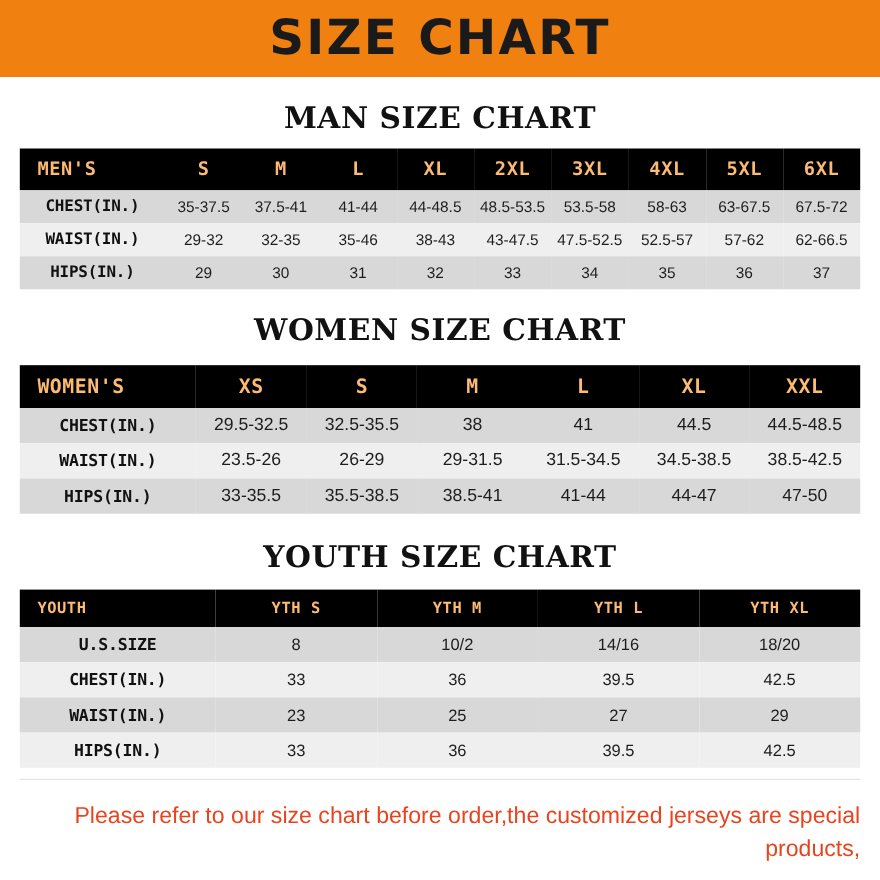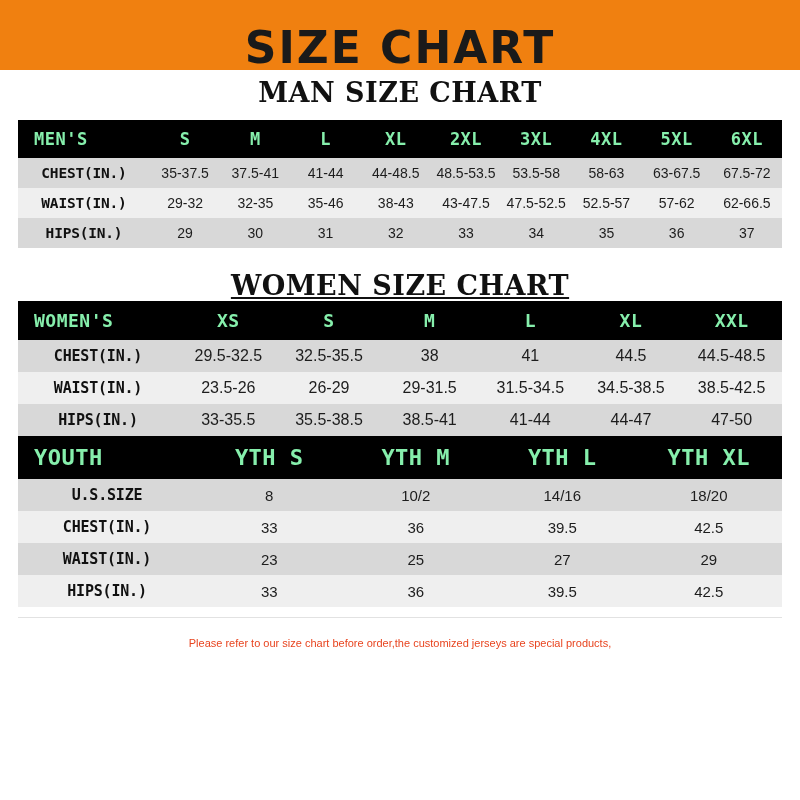--- a/index.html
+++ b/index.html
@@ -14,21 +14,21 @@
   .page {
     width: 800px;
     height: 800px;
     position: relative;
     background: #ffffff;
   }
   .header-band {
     background: #f08010;
     height: 70px;
     display: flex;
-    align-items: flex-end;
+    align-items: center;
     justify-content: center;
   }
   .header-title {
     font-family: "DejaVu Sans", sans-serif;
     font-weight: bold;
     font-size: 44px;
     letter-spacing: 2px;
     color: #1a1a1a;
     line-height: 1;
     text-align: center;
@@ -37,35 +37,35 @@
     padding: 0 18px;
   }
   .section-title {
     text-align: center;
     font-family: "DejaVu Serif", serif;
     font-weight: bold;
     font-size: 27px;
     color: #111111;
     letter-spacing: 0.5px;
   }
-  .t1 { margin-top: 7px; margin-bottom: 12px; }
-  .t2 { margin-top: 22px; margin-bottom: 0; text-decoration: underline; }
+  .t1 { margin-top: 22px; margin-bottom: 12px; }
+  .t2 { margin-top: 22px; margin-bottom: 16px; }
   .t3 { margin-top: 24px; margin-bottom: 14px; }
 
   table.size-table {
     width: 764px;
     margin: 0 auto;
     border-collapse: collapse;
     table-layout: fixed;
   }
   table.size-table tr.head-row {
     background: #000000;
   }
   table.size-table tr.head-row th {
-    color: #86efac;
+    color: #fdba74;
     font-family: "DejaVu Sans Mono", monospace;
     font-weight: bold;
     font-size: 17px;
     padding: 9px 2px;
     text-align: center;
     letter-spacing: 0.5px;
   }
   table.size-table tr.head-row th.rowlabel {
     text-align: left;
     padding-left: 16px;
@@ -87,32 +87,32 @@
     font-weight: bold;
   }
   table.size-table tr.band-a { background: #d8d8d8; }
   table.size-table tr.band-b { background: #efefef; }
 
   
   #women-table tr.head-row th { font-size: 18px; }
   #women-table td { font-size: 16px; }
   #women-table td.rowlabel { font-size: 15px; }
 
-  #youth-table tr.head-row th { font-size: 22px; }
+  #youth-table tr.head-row th { font-size: 14px; }
   #youth-table td { font-size: 15px; }
   #youth-table td.rowlabel { font-size: 15px; }
 
   .footer-note {
     margin: 18px auto 0;
     width: 764px;
     color: #e8441f;
-    font-size: 11px;
+    font-size: 21px;
     line-height: 1.45;
     font-family: "Liberation Sans", sans-serif;
-    text-align: center;
+    text-align: right;
   }
   .footer-sep {
     width: 100%;
     height: 1px;
     background: #e2e2e2;
     margin-top: 10px;
   }
 </style>
 </head>
 <body>
@@ -214,20 +214,21 @@
             <td>33-35.5</td>
             <td>35.5-38.5</td>
             <td>38.5-41</td>
             <td>41-44</td>
             <td>44-47</td>
             <td>47-50</td>
           </tr>
         </tbody>
     </table>
 
+    <div class="section-title t3">YOUTH SIZE CHART</div>
     <table class="size-table" id="youth-table">
       <tbody>
           <tr class="head-row">
             <th class="rowlabel" style="width: 178px;">YOUTH</th>
             <th>YTH S</th>
             <th>YTH M</th>
             <th>YTH L</th>
             <th>YTH XL</th>
           </tr>
           <tr class="band-a">

